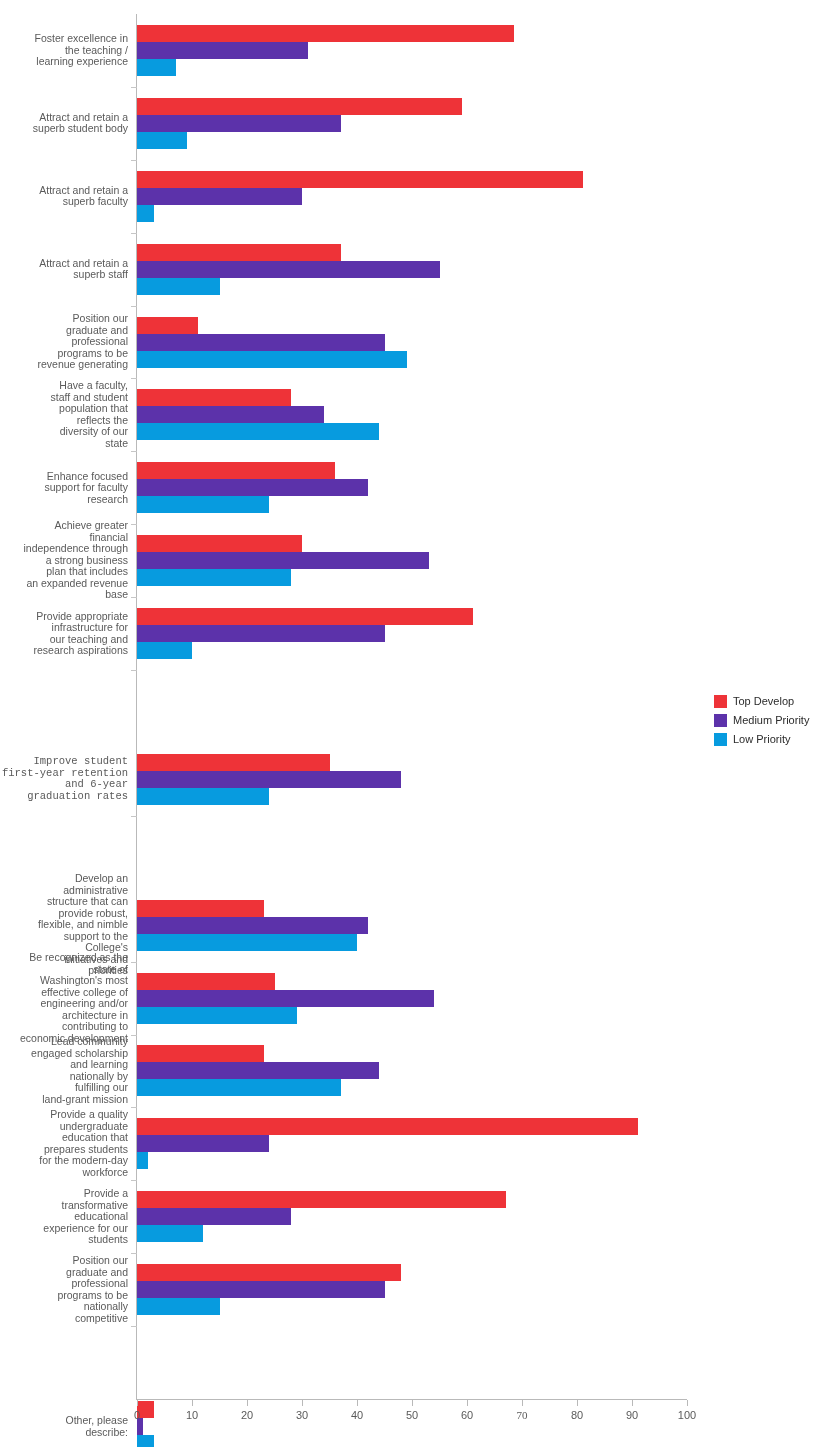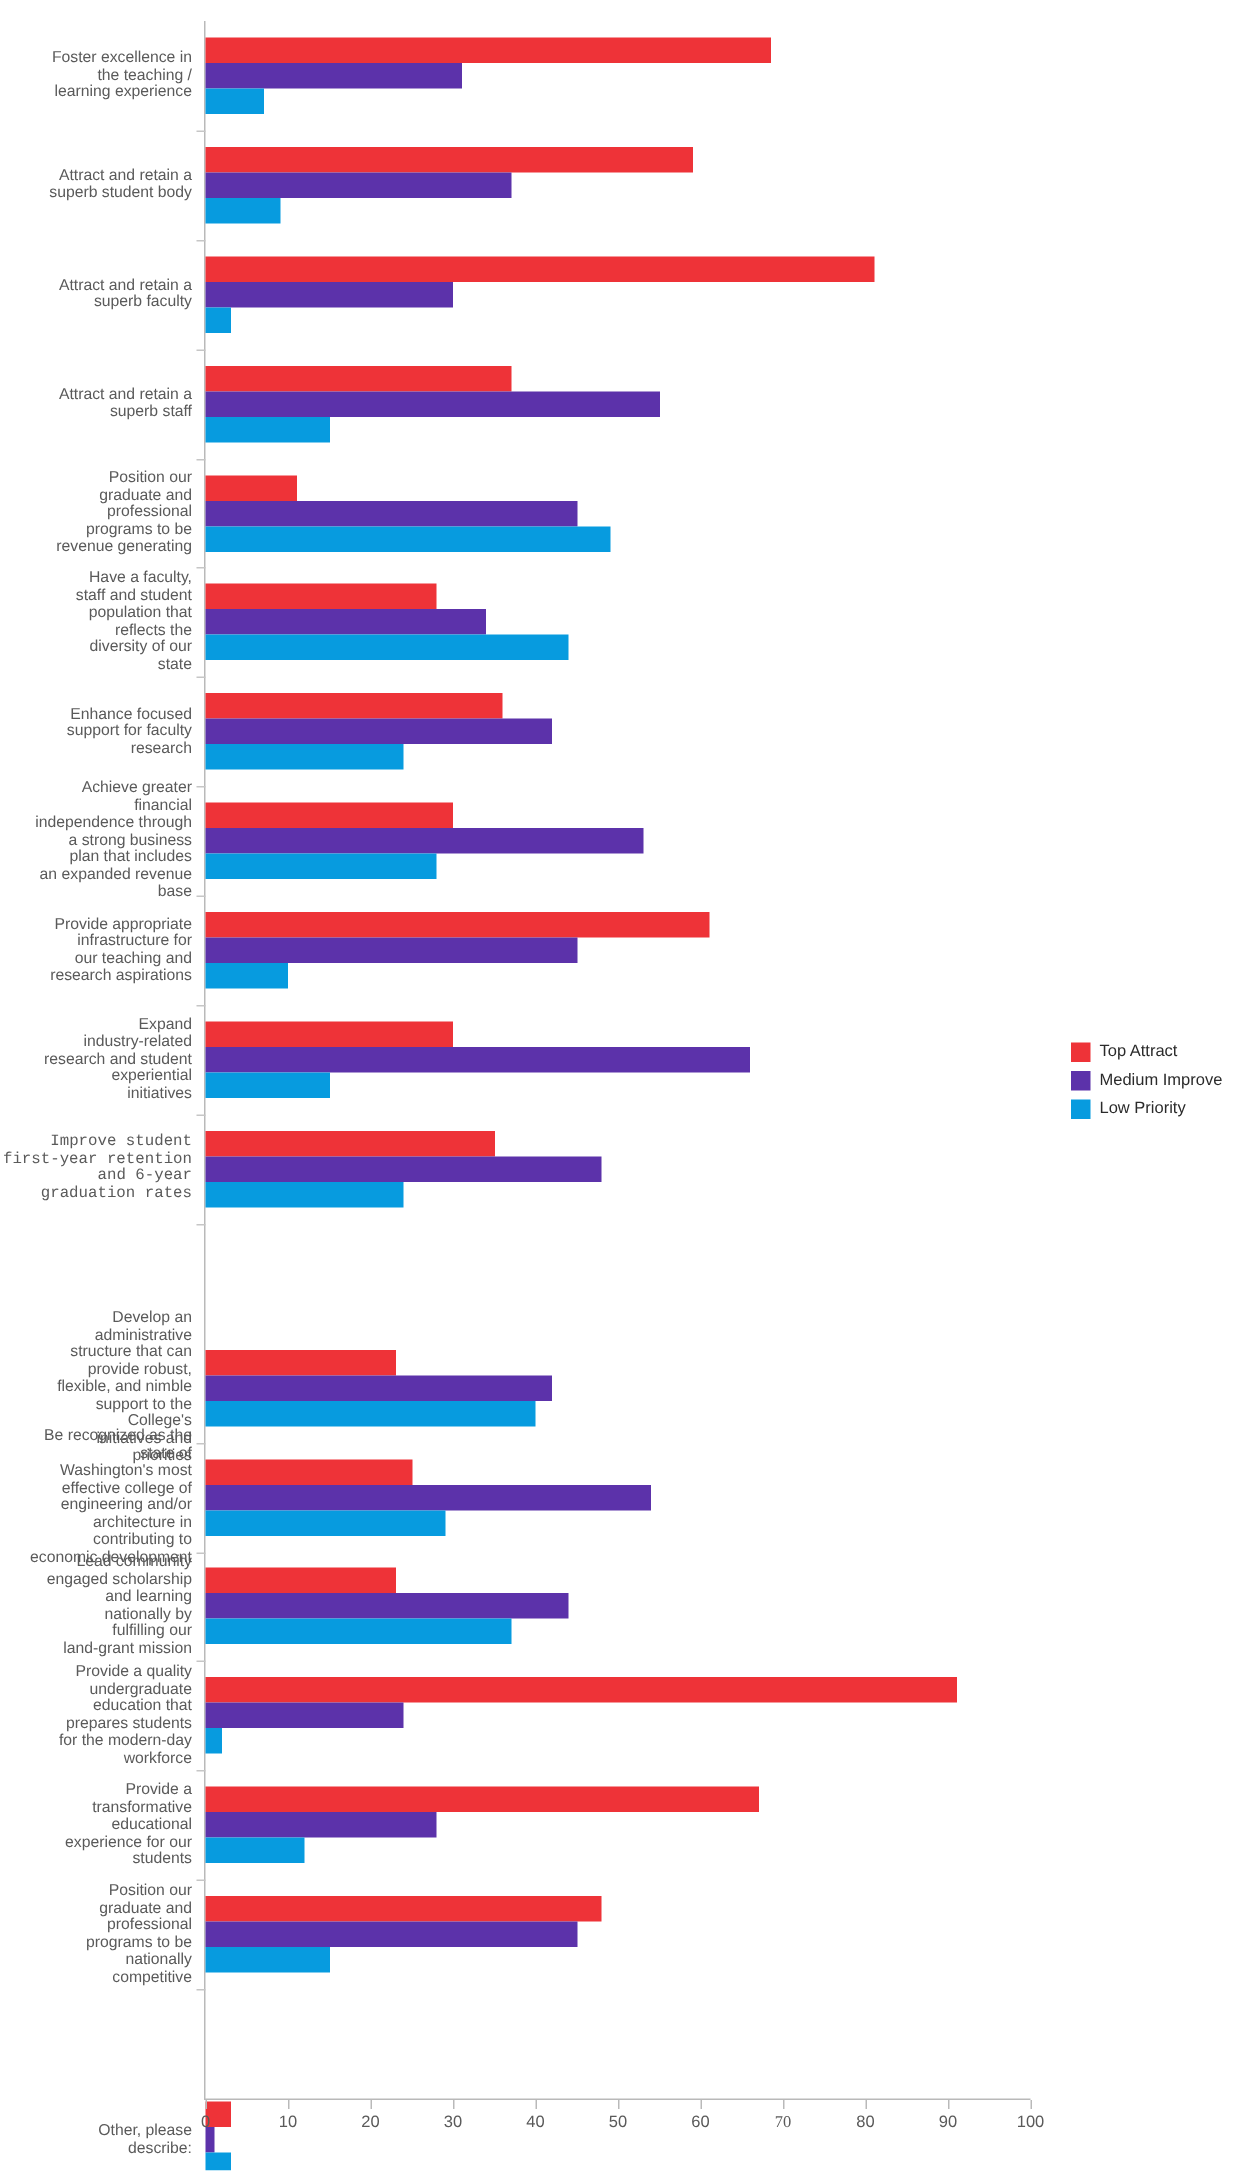--- a/index.html
+++ b/index.html
@@ -213,31 +213,20 @@
       </div>
       <div class="group" style="top: 594.105px; height: 51px;">
         <div class="gridtick" style="top: 61.9474px;"></div>
         <div class="cat-label" style="top: 2.5px;">Provide appropriate
 infrastructure for
 our teaching and
 research aspirations</div>
         <div class="bar top" style="top: 0px; width: 335.5px; background: rgb(238, 51, 56);"></div>
         <div class="bar medium" style="top: 17px; width: 247.5px; background: rgb(92, 50, 170);"></div>
         <div class="bar low" style="top: 34px; width: 55px; background: rgb(7, 155, 223);"></div>
-      </div>
-      <div class="group" style="top: 667px; height: 51px;">
-        <div class="gridtick" style="top: 61.9474px;"></div>
-        <div class="cat-label" style="top: -3.25px;">Expand
-industry-related
-research and student
-experiential
-initiatives</div>
-        <div class="bar top" style="top: 0px; width: 165px; background: rgb(238, 51, 56);"></div>
-        <div class="bar medium" style="top: 17px; width: 363px; background: rgb(92, 50, 170);"></div>
-        <div class="bar low" style="top: 34px; width: 82.5px; background: rgb(7, 155, 223);"></div>
       </div>
       <div class="group" style="top: 739.895px; height: 51px; font-family: Liberation Mono, monospace;">
         <div class="gridtick" style="top: 61.9474px;"></div>
         <div class="cat-label" style="top: 2.5px;">Improve student
 first-year retention
 and 6-year
 graduation rates</div>
         <div class="bar top" style="top: 0px; width: 192.5px; background: rgb(238, 51, 56);"></div>
         <div class="bar medium" style="top: 17px; width: 264px; background: rgb(92, 50, 170);"></div>
         <div class="bar low" style="top: 34px; width: 132px; background: rgb(7, 155, 223);"></div>
@@ -349,25 +338,25 @@
       <div class="xtick-label" style="left: 440px;">80</div>
       <div class="xtick" style="left: 495px;"></div>
       <div class="xtick-label" style="left: 495px;">90</div>
       <div class="xtick" style="left: 550px;"></div>
       <div class="xtick-label" style="left: 550px;">100</div>
     </div>
 
   <div id="legend">
       <div class="legend-row">
         <span class="legend-swatch" style="background: rgb(238, 51, 56);"></span>
-        <span class="legend-label">Top Attract</span>
+        <span class="legend-label">Top Develop</span>
       </div>
       <div class="legend-row">
         <span class="legend-swatch" style="background: rgb(92, 50, 170);"></span>
-        <span class="legend-label">Medium Improve</span>
+        <span class="legend-label">Medium Priority</span>
       </div>
       <div class="legend-row">
         <span class="legend-swatch" style="background: rgb(7, 155, 223);"></span>
         <span class="legend-label">Low Priority</span>
       </div>
     </div>
 
 </div>
 
 </body></html>

